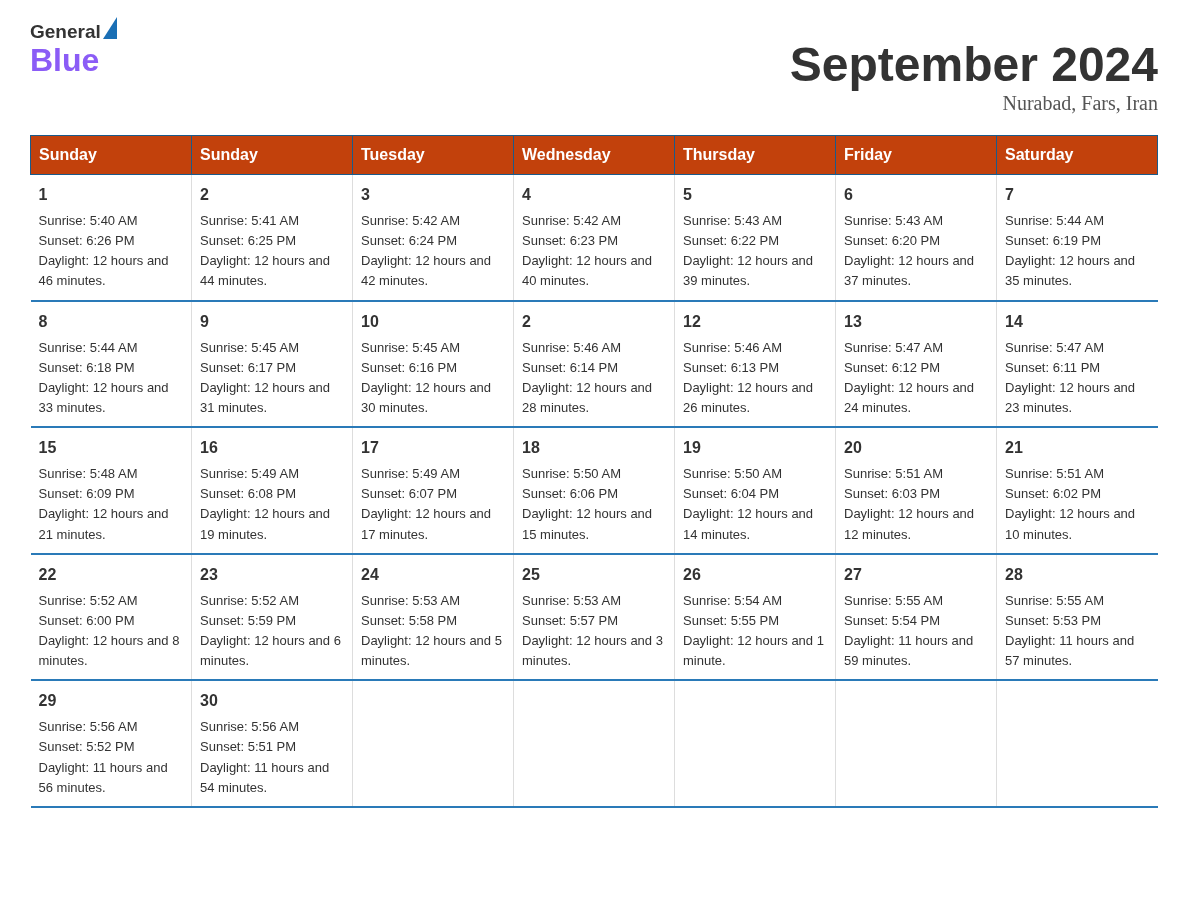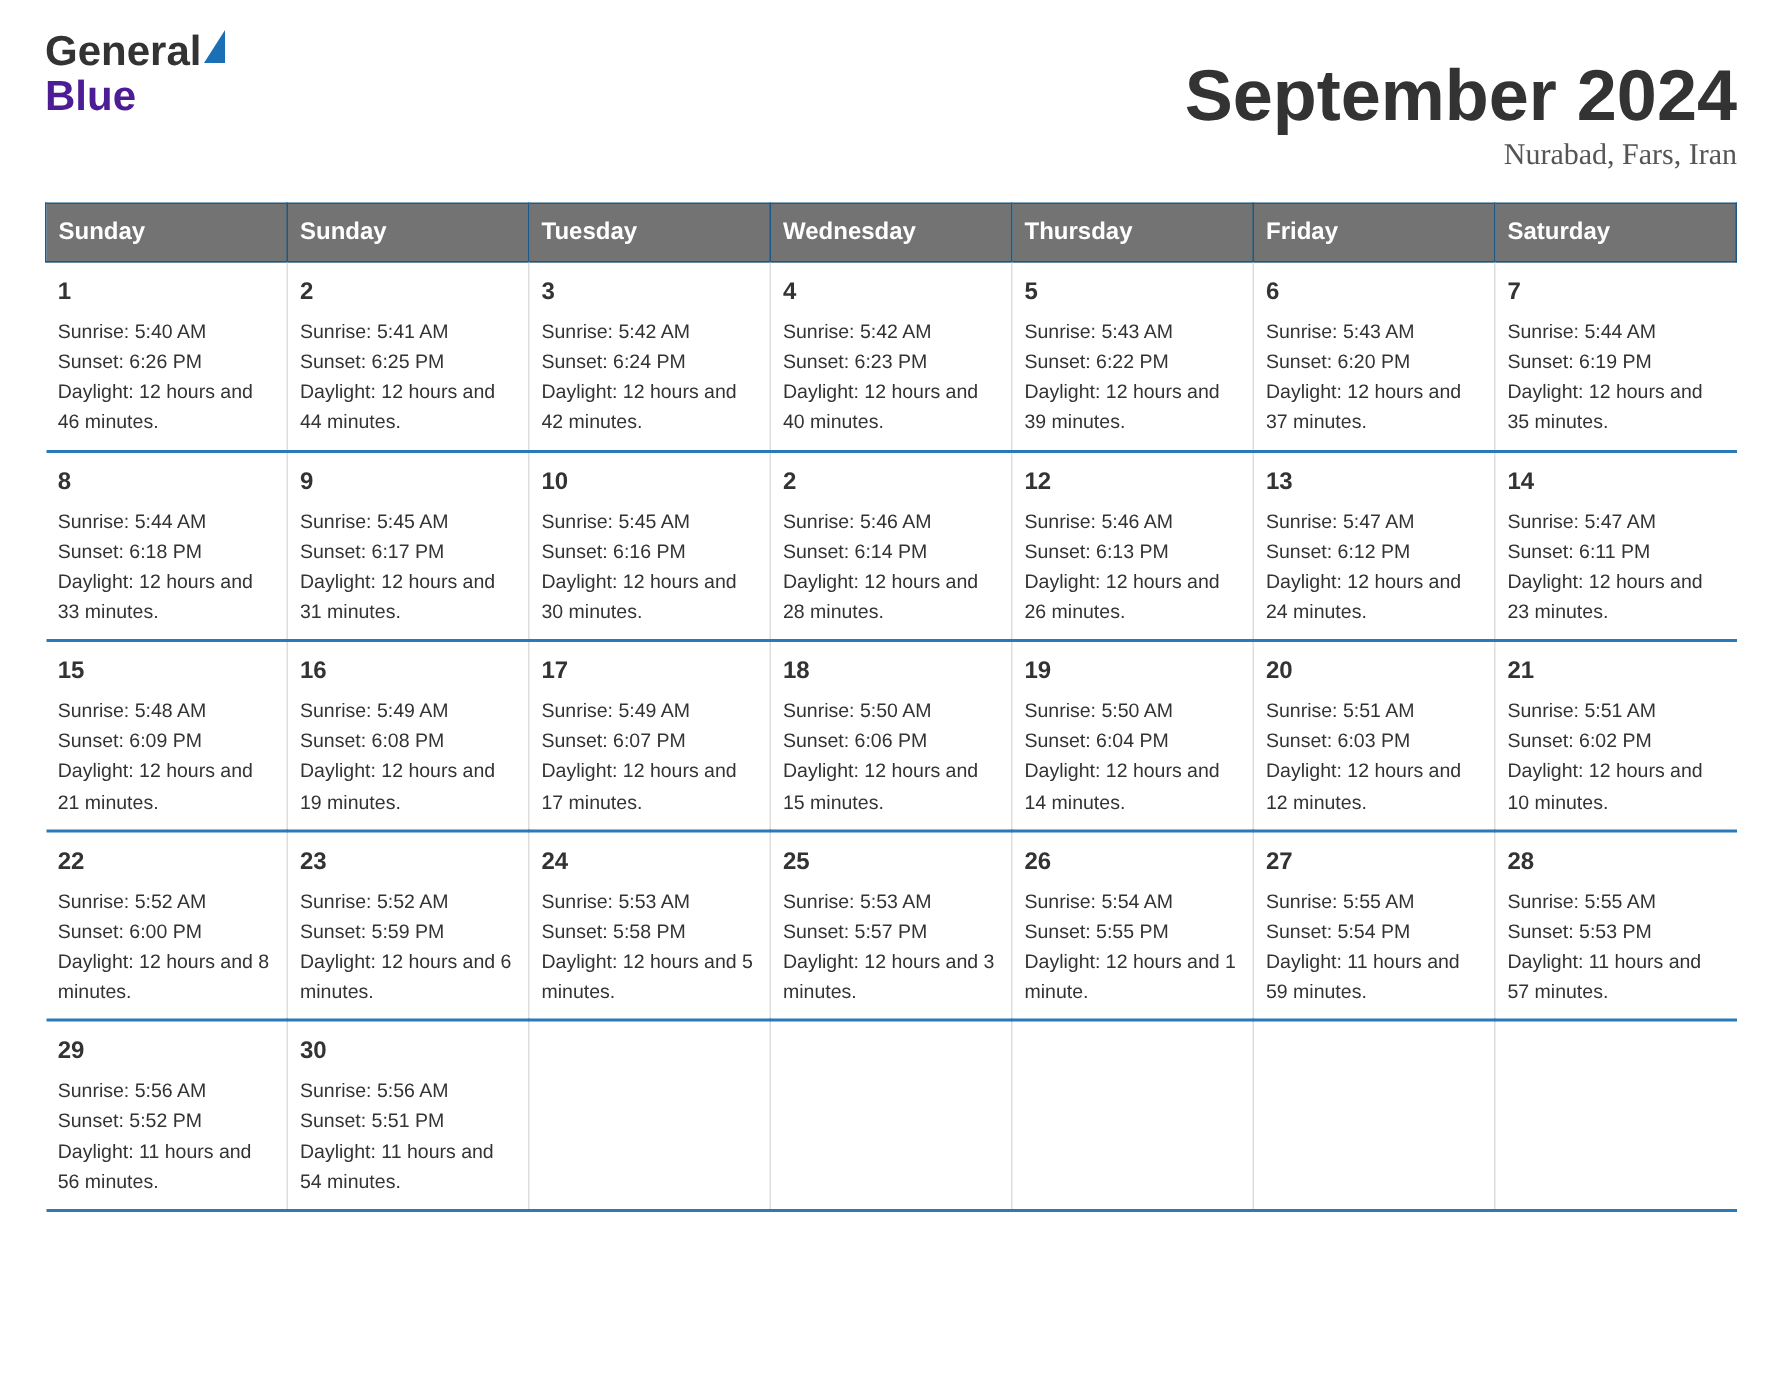--- a/index.html
+++ b/index.html
@@ -13,40 +13,40 @@
       display: flex;
       justify-content: space-between;
       align-items: flex-start;
       margin-bottom: 20px;
     }
     .logo {
       display: flex;
       align-items: center;
     }
     .logo-text-general {
-      font-size: 28px;
+      font-size: 19px;
       font-weight: bold;
       color: #333;
       line-height: 1;
     }
     .logo-triangle {
       width: 0;
       height: 0;
       border-left: 14px solid transparent;
       border-bottom: 22px solid #1a6fb5;
       display: inline-block;
       margin-left: 2px;
       vertical-align: middle;
       position: relative;
       top: -3px;
     }
     .logo-blue {
-      font-size: 28px;
-      font-weight: bold;
-      color: #4c1d95;
+      font-size: 32px;
+      font-weight: bold;
+      color: #8b5cf6;
       display: block;
     }
     .title-block {
       text-align: right;
       margin-top: 17px;
     }
     .calendar-title {
       font-size: 48px;
       font-weight: bold;
       color: #333;
@@ -55,21 +55,21 @@
       font-size: 20px;
       color: #555;
       font-family: Liberation Serif, serif;
     }
     table {
       width: 100%;
       border-collapse: collapse;
       table-layout: fixed;
     }
     thead tr th {
-      background-color: #737373;
+      background-color: #c2410c;
       color: #fff;
       font-size: 16px;
       font-weight: bold;
       padding: 10px 8px;
       text-align: left;
       border: 1px solid #1a5a8a;
     }
     tbody tr {
       border-bottom: 2px solid #2a7ab8;
     }

